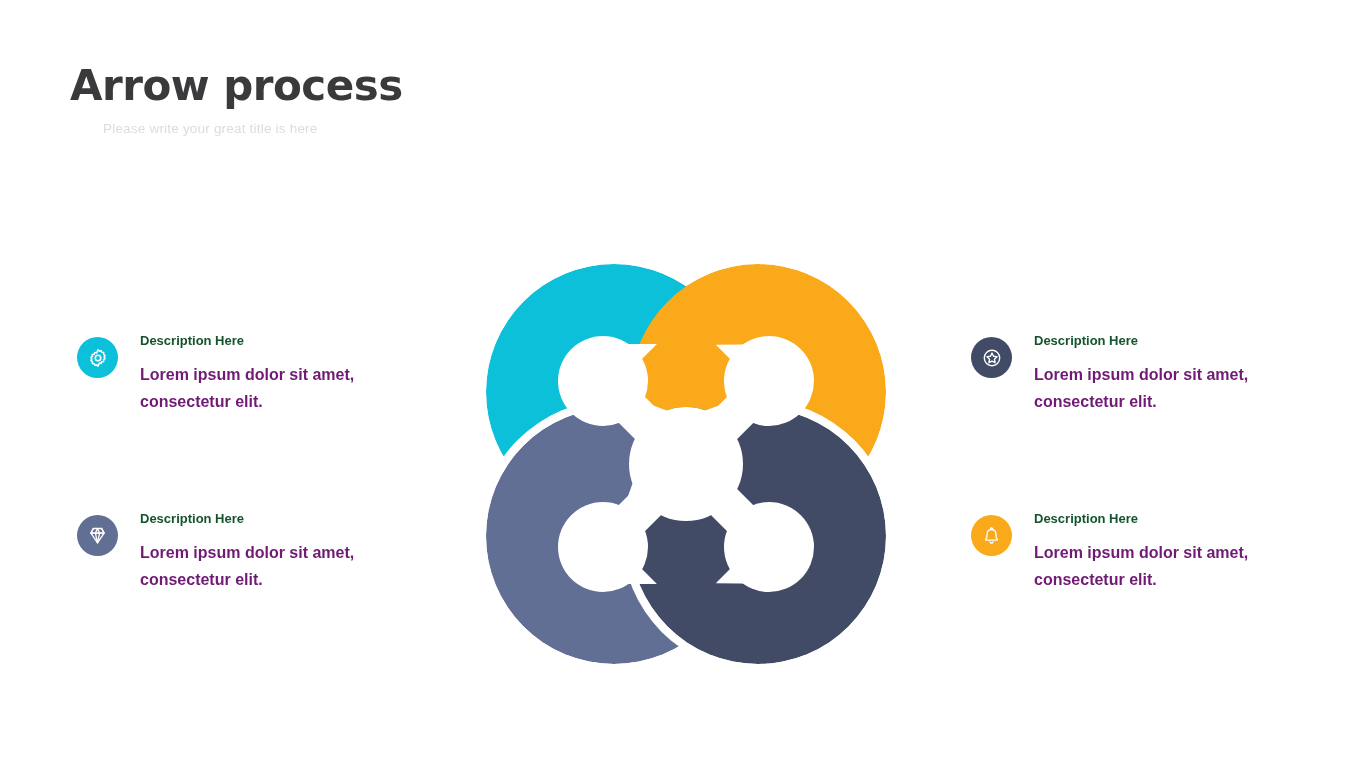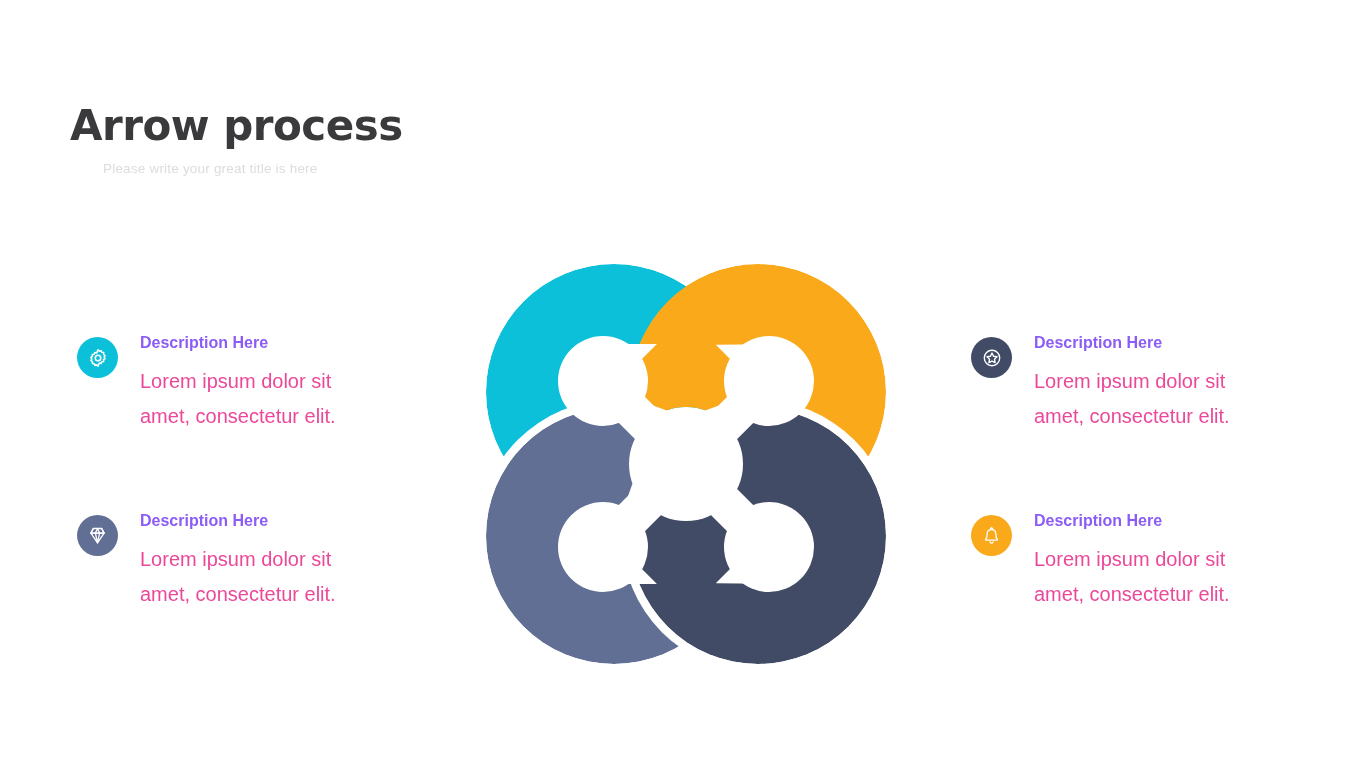--- a/index.html
+++ b/index.html
@@ -18,21 +18,20 @@
 
   
   .header { position:absolute; left:70px; top:64px; }
   .slide-title {
     font-family:"DejaVu Sans", sans-serif;
     font-size:42px;
     font-weight:700;
     letter-spacing:-0.5px;
     color:#3a3a3c;
     line-height:1.05;
-    margin-top:40px;
   }
   .slide-subtitle {
     margin-top:13px;
     font-size:13.5px;
     font-weight:400;
     letter-spacing:0.2px;
     color:#dcdcdc;
     line-height:1.2;
     margin-left:33px;
   }
@@ -49,31 +48,31 @@
     width:41px; height:41px;
     border-radius:50%;
     display:flex;
     align-items:center;
     justify-content:center;
     margin-top:4px;
   }
   .feat-icon svg { display:block; }
   .feat-body { margin-left:22px; }
   .feat-title {
-    font-size:16px;
+    font-size:13px;
     font-weight:700;
-    color:#8b5cf6;
+    color:#14532d;
     line-height:1.2;
     margin-bottom:12px;
     white-space:nowrap;
   }
   .feat-desc {
-    font-size:20px;
-    font-weight:400;
-    color:#ec4899;
+    font-size:16px;
+    font-weight:700;
+    color:#701a75;
     line-height:1.72;
     max-width:250px;
   }
 
   .feature.left-1  { left:77px;  top:333px; }
   .feature.left-2  { left:77px;  top:511px; }
   .feature.right-1 { left:971px; top:333px; }
   .feature.right-2 { left:971px; top:511px; }
 
   

